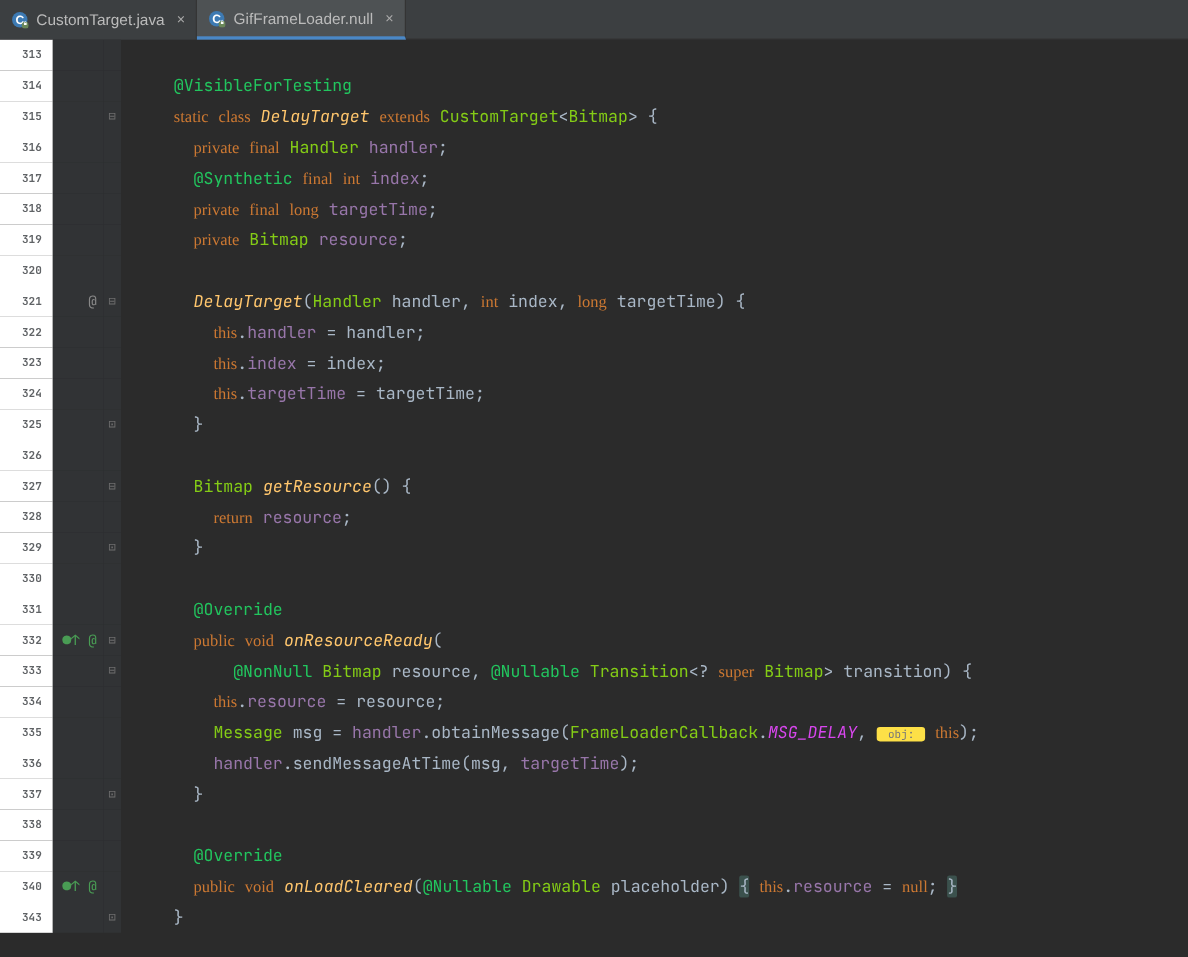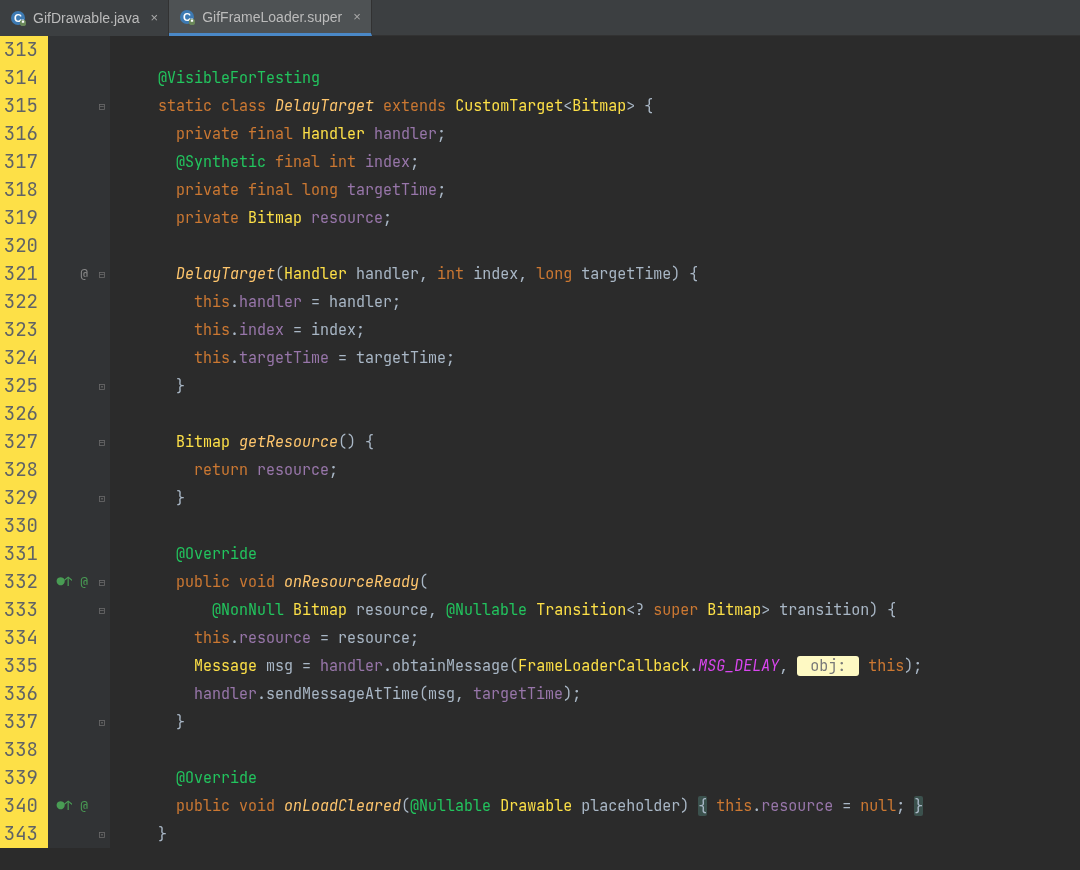--- a/index.html
+++ b/index.html
@@ -53,68 +53,68 @@
     background: #2b2b2b;
   }
   .code {
     flex: 1;
     padding-left: 10px;
     white-space: pre;
     overflow: hidden;
   }
   .row { height: 28px; display: flex; }
   .row > div { height: 28px; line-height: 28px; }
-  .ln { width: 48px; text-align: right; padding-right: 10px; color: #606366; background:#fde047; font-size:19px;}
+  .ln { width: 48px; text-align: right; padding-right: 10px; color: #606366; background:#ffffff; font-size:10px;font-weight:bold;}
   .mk { width: 46px; text-align: right; padding-right: 6px; color:#888; background:#313335; font-size:13px;}
   .fd { width: 16px; text-align:center; color:#606366; background:#313335; font-size:11px;}
   .cd { flex:1; padding-left: 12px; white-space: pre; }
 
   
-  .kw   { color: #cc7832; }      
+  .kw   { color: #cc7832; font-family: Liberation Serif, serif; }      
   .ann  { color: #22c55e; }
   .name { color: #ffc66d; font-style: italic; }      
-  .cls  { color: #fde047; }
+  .cls  { color: #84cc16; }
   .punc { color: #a9b7c6; }
   .fld  { color: #9876aa; }
   .par  { color: #a9b7c6; }
   .cnst { color: #d946ef; font-style: italic; }
-  .hint { background:#fef9c3; color:#787878; border-radius:3px; padding:0 4px; font-size:15px;}
+  .hint { background:#fde047; color:#787878; border-radius:3px; padding:0 4px; font-size:10px;}
   .brace-hl { background:#3b514d; border-radius:2px; }
   .vcs-line { color:#499c54; }
 
   .foldmark { color:#6e6e6e; }
 </style>
 </head>
 <body>
 
 <div class="tab-bar">
 
 <div class="tab">
       <span class="file-icon">
         <svg width="16" height="16" viewBox="0 0 16 16">
           <circle cx="8" cy="8" r="7" fill="#3d7ab3"></circle>
           <text x="8" y="12" text-anchor="middle" font-size="11" font-family="sans-serif" fill="#fff" font-weight="bold">C</text>
           <circle cx="13" cy="13" r="3.2" fill="#6a8759"></circle>
           <rect x="11.8" y="11" width="2.4" height="1.8" rx="0.3" fill="#fff"></rect>
           <path d="M12.3 11 v-0.8 a0.7 0.7 0 0 1 1.4 0 V11" stroke="#fff" stroke-width="0.6" fill="none"></path>
         </svg>
       </span>
-      <span>GifDrawable.java</span>
+      <span>CustomTarget.java</span>
       <span class="close">×</span>
     </div>
     <div class="tab active">
       <span class="file-icon">
         <svg width="16" height="16" viewBox="0 0 16 16">
           <circle cx="8" cy="8" r="7" fill="#3d7ab3"></circle>
           <text x="8" y="12" text-anchor="middle" font-size="11" font-family="sans-serif" fill="#fff" font-weight="bold">C</text>
           <circle cx="13" cy="13" r="3.2" fill="#6a8759"></circle>
           <rect x="11.8" y="11" width="2.4" height="1.8" rx="0.3" fill="#fff"></rect>
           <path d="M12.3 11 v-0.8 a0.7 0.7 0 0 1 1.4 0 V11" stroke="#fff" stroke-width="0.6" fill="none"></path>
         </svg>
       </span>
-      <span>GifFrameLoader.super</span>
+      <span>GifFrameLoader.null</span>
       <span class="close">×</span>
     </div>
   </div>
 
 <div class="editor">
   <div class="code" id="code-area" style="padding-left:0;"><div class="row"><div class="ln">313</div><div class="mk"></div><div class="fd"></div><div class="cd"></div></div><div class="row"><div class="ln">314</div><div class="mk"></div><div class="fd"></div><div class="cd"><span>    </span><span class="ann">@VisibleForTesting</span></div></div><div class="row"><div class="ln">315</div><div class="mk"></div><div class="fd"><span class="foldmark">⊟</span></div><div class="cd"><span>    </span><span class="kw">static</span><span> </span><span class="kw">class</span><span> </span><span class="name">DelayTarget</span><span> </span><span class="kw">extends</span><span> </span><span class="cls">CustomTarget</span><span class="punc">&lt;</span><span class="cls">Bitmap</span><span class="punc">&gt; {</span></div></div><div class="row"><div class="ln">316</div><div class="mk"></div><div class="fd"></div><div class="cd"><span>      </span><span class="kw">private</span><span> </span><span class="kw">final</span><span> </span><span class="cls">Handler </span><span class="fld">handler</span><span class="punc">;</span></div></div><div class="row"><div class="ln">317</div><div class="mk"></div><div class="fd"></div><div class="cd"><span>      </span><span class="ann">@Synthetic</span><span> </span><span class="kw">final</span><span> </span><span class="kw">int</span><span> </span><span class="fld">index</span><span class="punc">;</span></div></div><div class="row"><div class="ln">318</div><div class="mk"></div><div class="fd"></div><div class="cd"><span>      </span><span class="kw">private</span><span> </span><span class="kw">final</span><span> </span><span class="kw">long</span><span> </span><span class="fld">targetTime</span><span class="punc">;</span></div></div><div class="row"><div class="ln">319</div><div class="mk"></div><div class="fd"></div><div class="cd"><span>      </span><span class="kw">private</span><span> </span><span class="cls">Bitmap </span><span class="fld">resource</span><span class="punc">;</span></div></div><div class="row"><div class="ln">320</div><div class="mk"></div><div class="fd"></div><div class="cd"></div></div><div class="row"><div class="ln">321</div><div class="mk">@</div><div class="fd"><span class="foldmark">⊟</span></div><div class="cd"><span>      </span><span class="name">DelayTarget</span><span class="punc">(</span><span class="cls">Handler </span><span class="par">handler</span><span class="punc">, </span><span class="kw">int</span><span> </span><span class="par">index</span><span class="punc">, </span><span class="kw">long</span><span> </span><span class="par">targetTime</span><span class="punc">) {</span></div></div><div class="row"><div class="ln">322</div><div class="mk"></div><div class="fd"></div><div class="cd"><span>        </span><span class="kw">this</span><span class="punc">.</span><span class="fld">handler</span><span class="punc"> = </span><span class="par">handler</span><span class="punc">;</span></div></div><div class="row"><div class="ln">323</div><div class="mk"></div><div class="fd"></div><div class="cd"><span>        </span><span class="kw">this</span><span class="punc">.</span><span class="fld">index</span><span class="punc"> = </span><span class="par">index</span><span class="punc">;</span></div></div><div class="row"><div class="ln">324</div><div class="mk"></div><div class="fd"></div><div class="cd"><span>        </span><span class="kw">this</span><span class="punc">.</span><span class="fld">targetTime</span><span class="punc"> = </span><span class="par">targetTime</span><span class="punc">;</span></div></div><div class="row"><div class="ln">325</div><div class="mk"></div><div class="fd"><span class="foldmark">⊡</span></div><div class="cd"><span>      </span><span class="punc">}</span></div></div><div class="row"><div class="ln">326</div><div class="mk"></div><div class="fd"></div><div class="cd"></div></div><div class="row"><div class="ln">327</div><div class="mk"></div><div class="fd"><span class="foldmark">⊟</span></div><div class="cd"><span>      </span><span class="cls">Bitmap </span><span class="name">getResource</span><span class="punc">() {</span></div></div><div class="row"><div class="ln">328</div><div class="mk"></div><div class="fd"></div><div class="cd"><span>        </span><span class="kw">return</span><span> </span><span class="fld">resource</span><span class="punc">;</span></div></div><div class="row"><div class="ln">329</div><div class="mk"></div><div class="fd"><span class="foldmark">⊡</span></div><div class="cd"><span>      </span><span class="punc">}</span></div></div><div class="row"><div class="ln">330</div><div class="mk"></div><div class="fd"></div><div class="cd"></div></div><div class="row"><div class="ln">331</div><div class="mk"></div><div class="fd"></div><div class="cd"><span>      </span><span class="ann">@Override</span></div></div><div class="row"><div class="ln">332</div><div class="mk"><span class="vcs-line">●↑ @</span></div><div class="fd"><span class="foldmark">⊟</span></div><div class="cd"><span>      </span><span class="kw">public</span><span> </span><span class="kw">void</span><span> </span><span class="name">onResourceReady</span><span class="punc">(</span></div></div><div class="row"><div class="ln">333</div><div class="mk"></div><div class="fd"><span class="foldmark">⊟</span></div><div class="cd"><span>          </span><span class="ann">@NonNull</span><span> </span><span class="cls">Bitmap </span><span class="par">resource</span><span class="punc">, </span><span class="ann">@Nullable</span><span> </span><span class="cls">Transition</span><span class="punc">&lt;? </span><span class="kw">super</span><span> </span><span class="cls">Bitmap</span><span class="punc">&gt; </span><span class="par">transition</span><span class="punc">) {</span></div></div><div class="row"><div class="ln">334</div><div class="mk"></div><div class="fd"></div><div class="cd"><span>        </span><span class="kw">this</span><span class="punc">.</span><span class="fld">resource</span><span class="punc"> = </span><span class="par">resource</span><span class="punc">;</span></div></div><div class="row"><div class="ln">335</div><div class="mk"></div><div class="fd"></div><div class="cd"><span>        </span><span class="cls">Message </span><span class="par">msg</span><span class="punc"> = </span><span class="fld">handler</span><span class="punc">.</span><span class="par">obtainMessage</span><span class="punc">(</span><span class="cls">FrameLoaderCallback</span><span class="punc">.</span><span class="cnst">MSG_DELAY</span><span class="punc">, </span><span class="hint"> obj: </span><span> </span><span class="kw">this</span><span class="punc">);</span></div></div><div class="row"><div class="ln">336</div><div class="mk"></div><div class="fd"></div><div class="cd"><span>        </span><span class="fld">handler</span><span class="punc">.</span><span class="par">sendMessageAtTime</span><span class="punc">(</span><span class="par">msg</span><span class="punc">, </span><span class="fld">targetTime</span><span class="punc">);</span></div></div><div class="row"><div class="ln">337</div><div class="mk"></div><div class="fd"><span class="foldmark">⊡</span></div><div class="cd"><span>      </span><span class="punc">}</span></div></div><div class="row"><div class="ln">338</div><div class="mk"></div><div class="fd"></div><div class="cd"></div></div><div class="row"><div class="ln">339</div><div class="mk"></div><div class="fd"></div><div class="cd"><span>      </span><span class="ann">@Override</span></div></div><div class="row"><div class="ln">340</div><div class="mk"><span class="vcs-line">●↑ @</span></div><div class="fd"></div><div class="cd"><span>      </span><span class="kw">public</span><span> </span><span class="kw">void</span><span> </span><span class="name">onLoadCleared</span><span class="punc">(</span><span class="ann">@Nullable</span><span> </span><span class="cls">Drawable </span><span class="par">placeholder</span><span class="punc">) </span><span class="punc brace-hl">{</span><span> </span><span class="kw">this</span><span class="punc">.</span><span class="fld">resource</span><span class="punc"> = </span><span class="kw">null</span><span class="punc">; </span><span class="punc brace-hl">}</span></div></div><div class="row"><div class="ln">343</div><div class="mk"></div><div class="fd"><span class="foldmark">⊡</span></div><div class="cd"><span>    </span><span class="punc">}</span></div></div></div>
 </div>
 
 </body></html>

